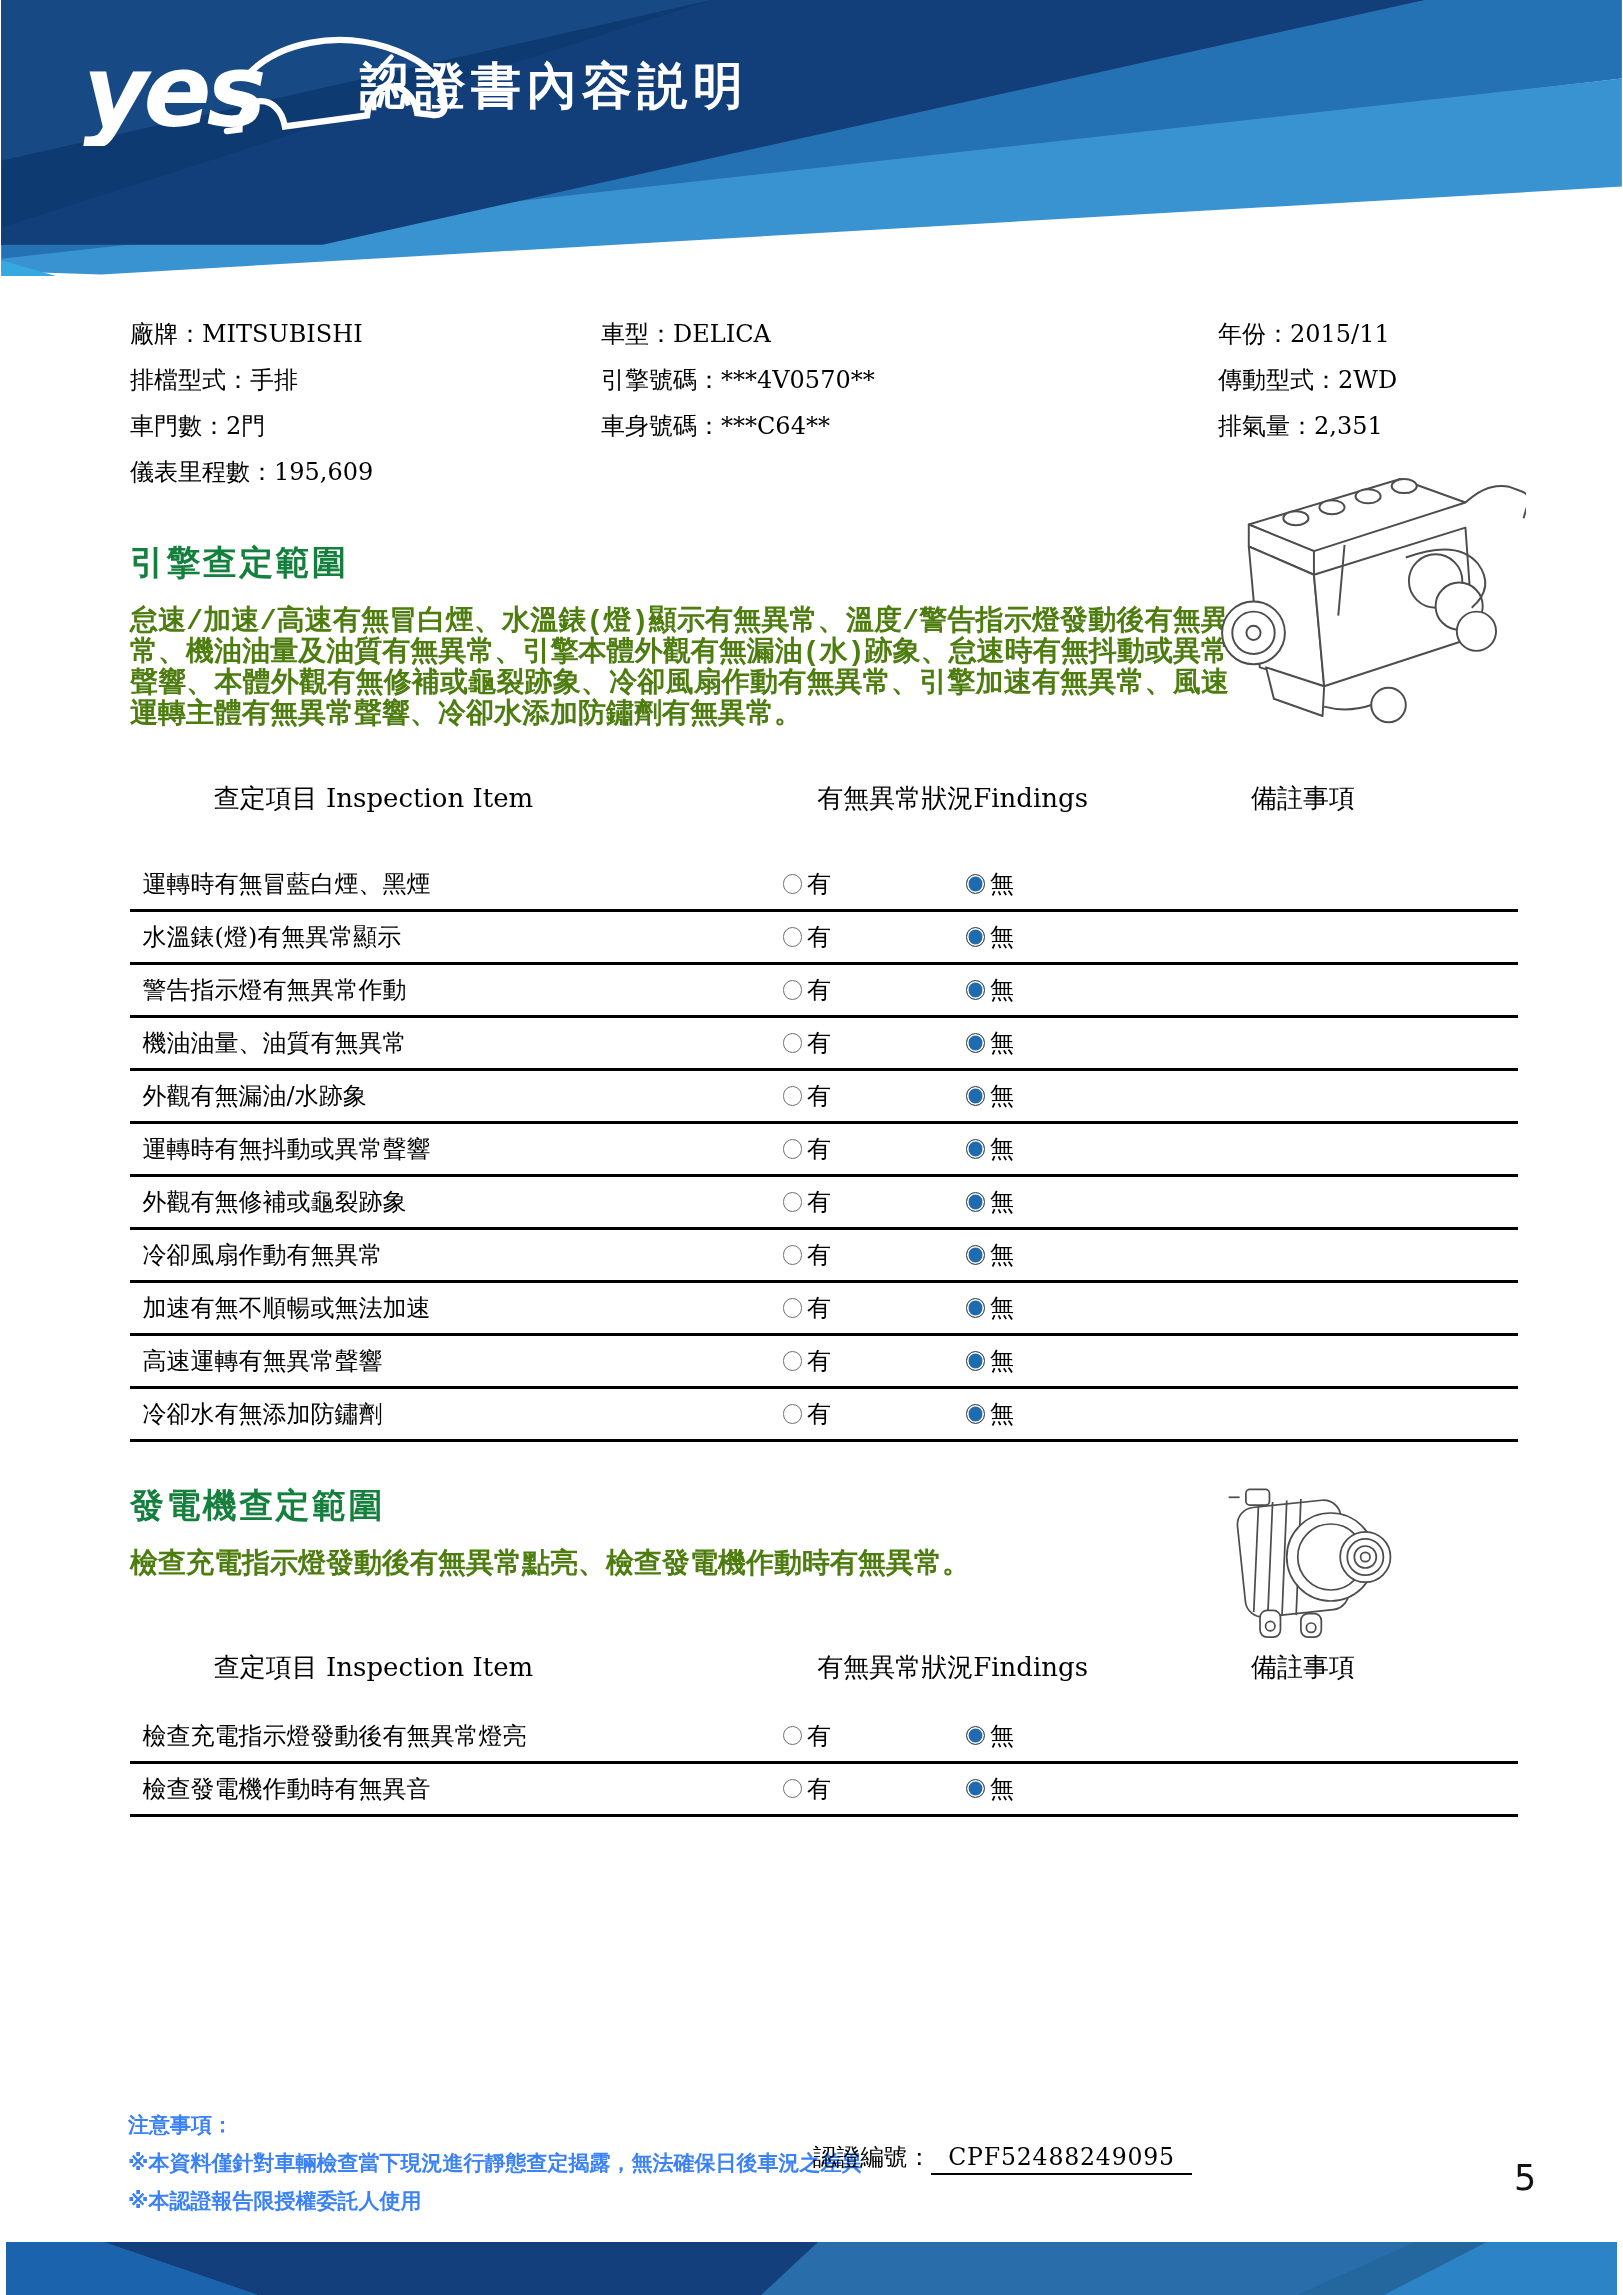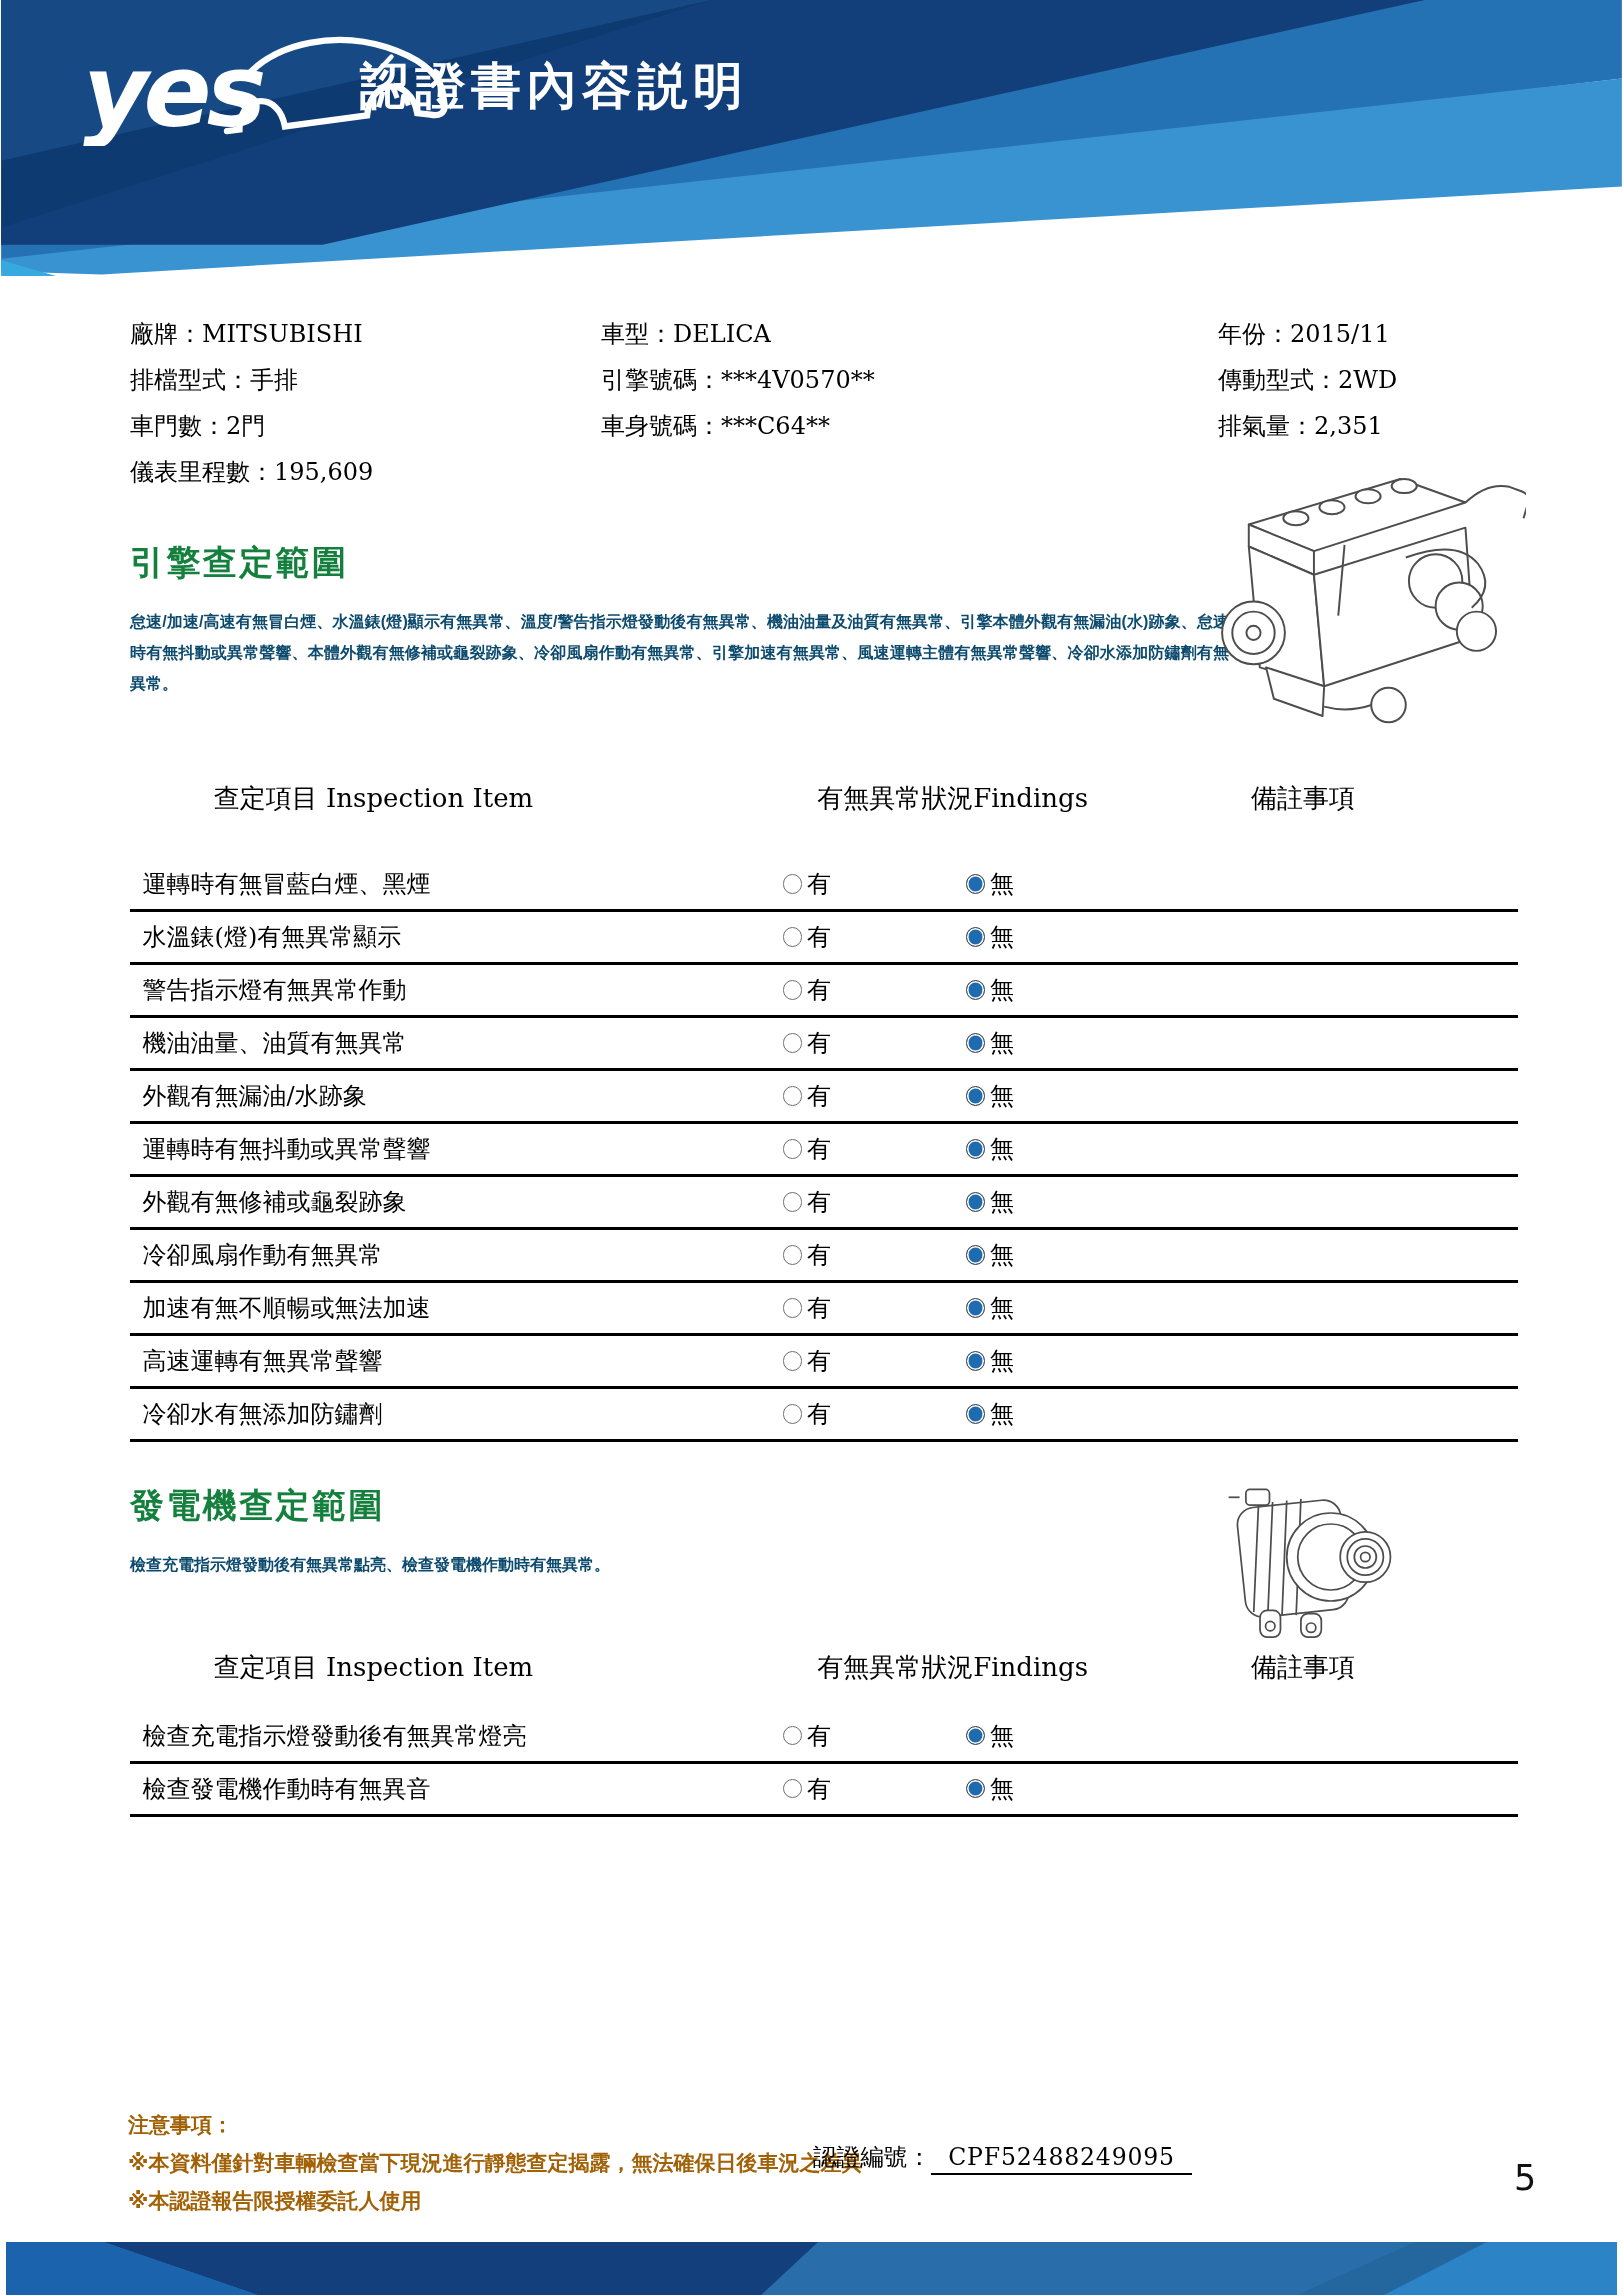--- a/index.html
+++ b/index.html
@@ -23,22 +23,22 @@
   .vcol.c3{left:1088px;}
   .vline{height:46px;line-height:46px;white-space:nowrap;}
   
   .sec-title{
     position:absolute;left:130px;
     font-family:"DejaVu Sans",sans-serif;font-weight:bold;
     font-size:34px;color:#15803d;letter-spacing:2.4px;white-space:nowrap;
   }
   .sec-desc{
     position:absolute;left:130px;
-    font-family:Liberation Sans, sans-serif;font-weight:bold;
-    font-size:16px;line-height:31px;color:#0c4a6e;text-align:justify;
+    font-family:Liberation Mono, monospace;font-weight:bold;
+    font-size:28px;line-height:31px;color:#4d7c0f;text-align:justify;
   }
   .illu{position:absolute;}
   
   .itable{position:absolute;left:130px;width:1388px;}
   .ithead{display:flex;font-size:26px;height:39px;line-height:39px;}
   .ithead .h1{flex:0 0 487px;text-align:center;}
   .ithead .h2{flex:0 0 471px;text-align:right;padding-left:31px;box-sizing:border-box;}
   .ithead .h3{flex:1;text-align:center;}
   .irows{position:relative;}
   .irow{
@@ -56,21 +56,21 @@
     border:1.6px solid #707070;background:#fff;margin-right:4.7px;box-sizing:border-box;
   }
   .radio.sel{
     border:1.6px solid #4a4a4a;background:#1e6bb0;
     box-shadow:inset 0 0 0 1.6px #ffffff;
   }
   
   .notes{
     position:absolute;left:128px;top:2106px;
     font-family:"DejaVu Sans",sans-serif;font-weight:bold;
-    color:#a16207;font-size:21px;line-height:38px;white-space:nowrap;
+    color:#3b82f6;font-size:21px;line-height:38px;white-space:nowrap;
   }
   .cert{
     position:absolute;left:813px;top:2141px;font-size:23.6px;white-space:nowrap;
   }
   .cert .num{
     display:inline-block;border-bottom:2.4px solid #000;padding:0 17.3px 1.6px 17.3px;
     letter-spacing:0.8px;
   }
   .pageno{
     position:absolute;left:1514px;top:2158px;

